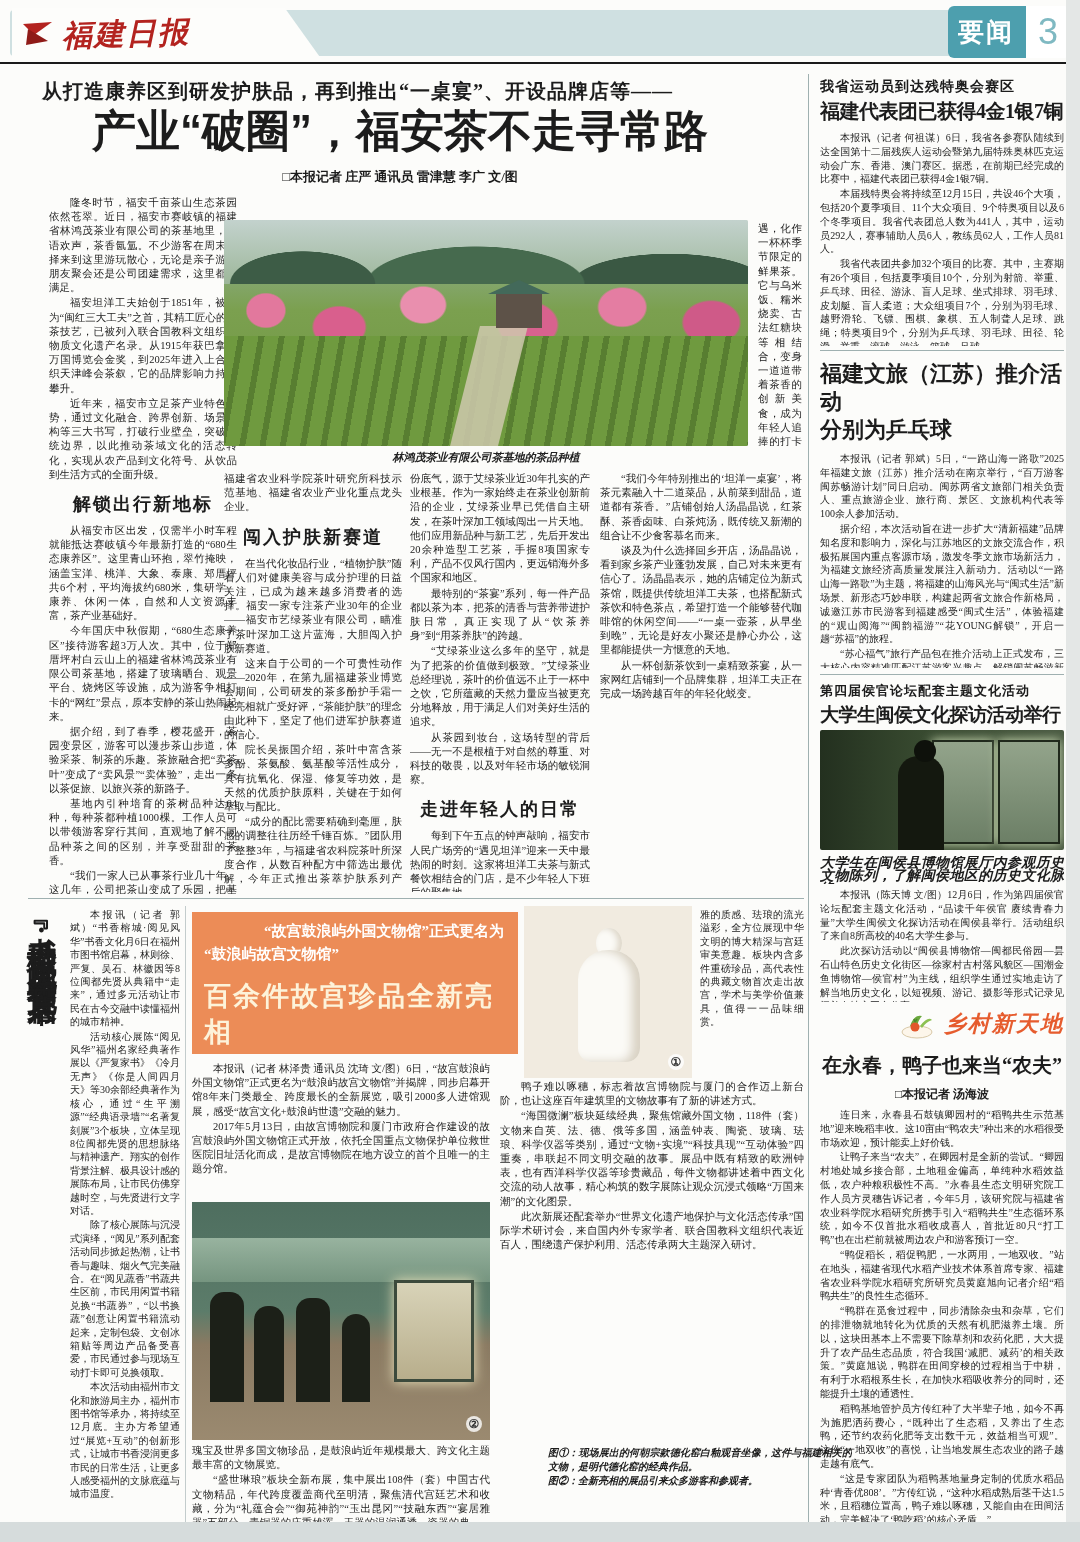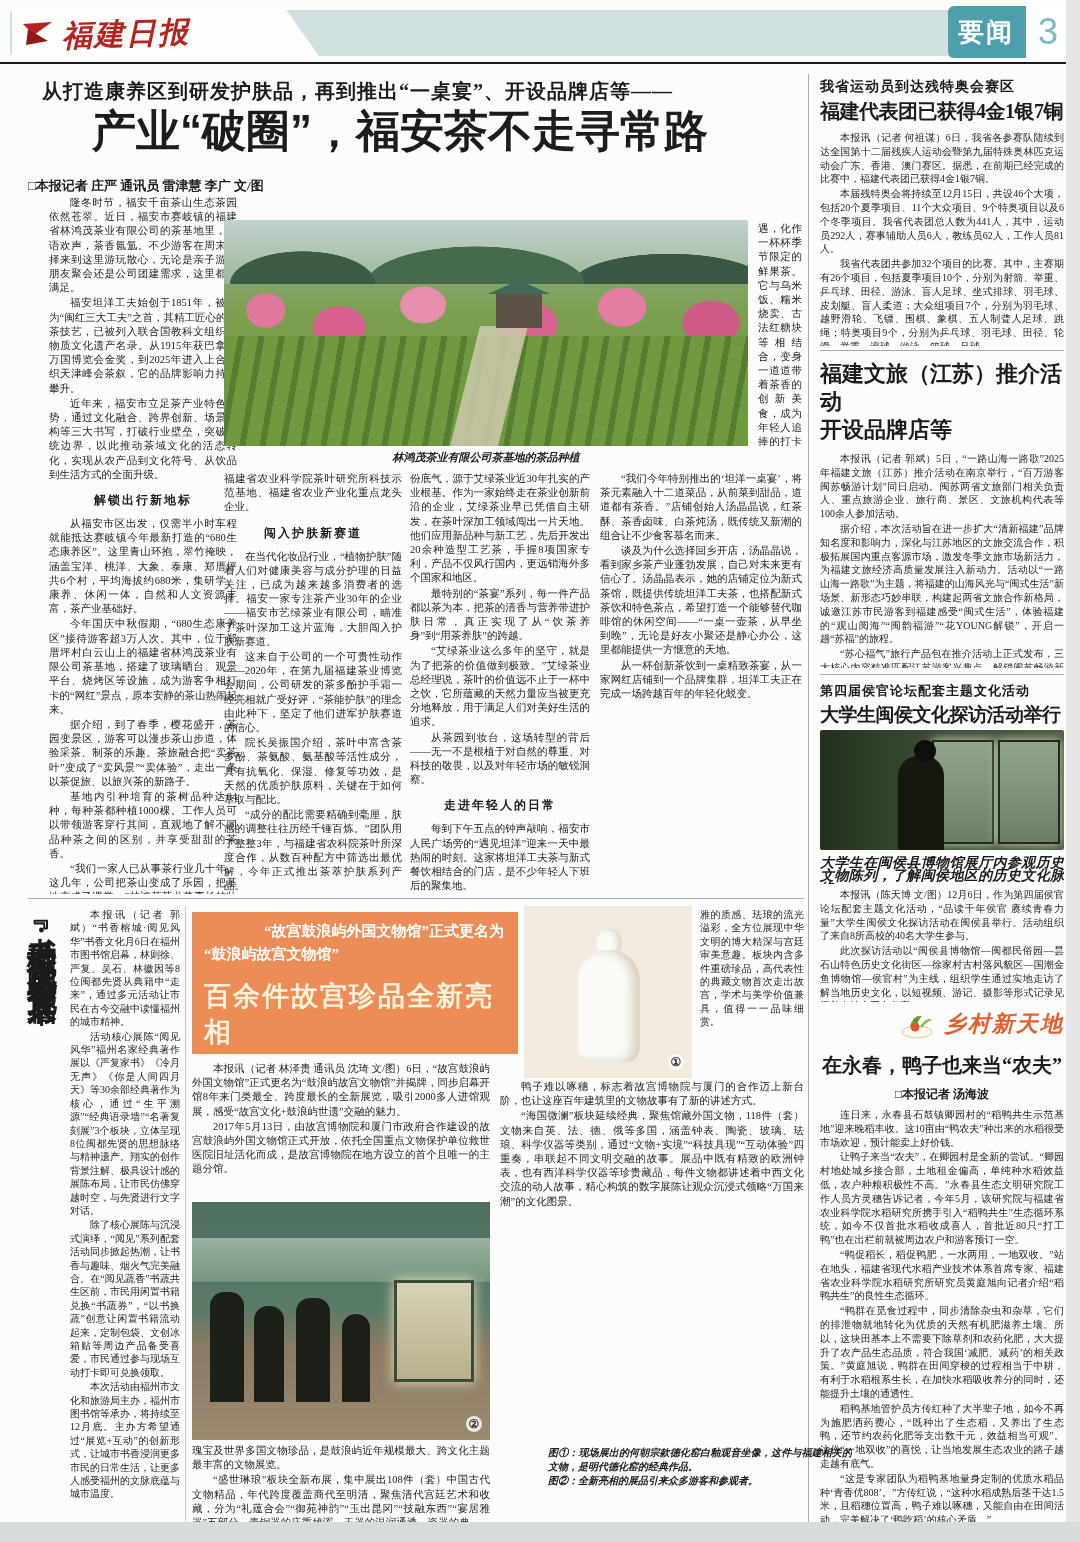--- a/index.html
+++ b/index.html
@@ -19,29 +19,29 @@
   .badge-sec{background:#4d9fae;color:#fff;font-weight:900;font-size:26px;display:flex;align-items:center;
              padding:0 10px;border-radius:6px 0 0 6px;font-family:"Liberation Sans",sans-serif;letter-spacing:2px;}
   .badge-num{background:#fff;color:#7fb9c2;font-size:36px;font-weight:300;display:flex;align-items:center;
              padding:0 12px;border-left:2px solid #4d9fae;border-radius:0 6px 6px 0;
              font-family:"Liberation Sans",sans-serif;}
   .top-rule{position:absolute;top:62px;left:0;width:1080px;height:2px;background:#1a1a1a;}
   
   .para{margin:0 0 1px 0;font-size:10.5px;line-height:14.2px;text-align:justify;text-indent:2em;}
   .cont{text-indent:0;}
   .colbox{position:absolute;overflow:hidden;}
-  .inhead{font-family:"Liberation Sans",sans-serif;font-weight:900;font-size:12px;text-align:center;
+  .inhead{font-family:"Liberation Sans",sans-serif;font-weight:900;font-size:18px;text-align:center;
           margin:10px 0 8px 0;letter-spacing:2px;}
   .rule-h{position:absolute;height:1px;background:#9fb0b0;}
   .rule-v{position:absolute;width:1px;background:#9fb0b0;}
   
   .kicker{position:absolute;left:42px;top:78px;width:710px;font-size:20px;font-weight:900;letter-spacing:1px;}
   .headline{position:absolute;left:28px;top:102px;width:744px;text-align:center;font-size:44px;font-weight:900;
             font-family:"Liberation Sans",sans-serif;letter-spacing:0px;}
-  .byline{position:absolute;left:28px;top:168px;width:744px;font-size:13px;font-weight:bold;margin-top:9px;}
+  .byline{position:absolute;left:28px;top:168px;width:744px;text-align:center;font-size:13px;font-weight:bold;}
   .main-photo{position:absolute;left:224px;top:220px;width:524px;height:226px;overflow:hidden;border-radius:2px;
               background:linear-gradient(180deg,#cfd8cf 0%,#aebfa0 10%,#87a877 22%,#7ba04f 40%,#6d9440 100%);}
   .mp-mountain{position:absolute;left:0;top:0;width:100%;height:64px;
                background:radial-gradient(120px 54px at 15% 100%,#3d5c46 60%,transparent 61%),
                           radial-gradient(180px 62px at 48% 100%,#466a4e 60%,transparent 61%),
                           radial-gradient(160px 50px at 85% 100%,#3a5843 60%,transparent 61%),
                           linear-gradient(180deg,#c3d2cd,#9db79a);}
   .mp-bloom{position:absolute;left:0;top:30px;width:100%;height:110px;
             background:radial-gradient(34px 30px at 8% 55%,#e2789d 55%,transparent 60%),
                        radial-gradient(46px 36px at 22% 70%,#d95f8d 55%,transparent 60%),
@@ -208,21 +208,21 @@
         <p class="para">本报讯（记者 何祖谋）6日，我省各参赛队陆续到达全国第十二届残疾人运动会暨第九届特殊奥林匹克运动会广东、香港、澳门赛区。据悉，在前期已经完成的比赛中，福建代表团已获得4金1银7铜。</p>
         <p class="para">本届残特奥会将持续至12月15日，共设46个大项，包括20个夏季项目、11个大众项目、9个特奥项目以及6个冬季项目。我省代表团总人数为441人，其中，运动员292人，赛事辅助人员6人，教练员62人，工作人员81人。</p>
         <p class="para">我省代表团共参加32个项目的比赛。其中，主赛期有26个项目，包括夏季项目10个，分别为射箭、举重、乒乓球、田径、游泳、盲人足球、坐式排球、羽毛球、皮划艇、盲人柔道；大众组项目7个，分别为羽毛球、越野滑轮、飞镖、围棋、象棋、五人制聋人足球、跳绳；特奥项目9个，分别为乒乓球、羽毛球、田径、轮滑、举重、滚球、游泳、篮球、足球。</p>
       </div>
   </div>
   <div class="rule-h" style="left:820px;top:350px;width:244px;"></div>
 
   <div class="colbox" style="left:820px;top:360px;width:244px;height:308px;">
     <div class="sb-head2">
       <div>福建文旅（江苏）推介活动</div>
-      <div>开设品牌店等</div>
+      <div>分别为乒乓球</div>
     </div>
     <div class="sb-para">
         <p class="para">本报讯（记者 郭斌）5日，“一路山海一路歌”2025年福建文旅（江苏）推介活动在南京举行，“百万游客闽苏畅游计划”同日启动。闽苏两省文旅部门相关负责人、重点旅游企业、旅行商、景区、文旅机构代表等100余人参加活动。</p>
         <p class="para">据介绍，本次活动旨在进一步扩大“清新福建”品牌知名度和影响力，深化与江苏地区的文旅交流合作，积极拓展国内重点客源市场，激发冬季文旅市场新活力，为福建文旅经济高质量发展注入新动力。活动以“一路山海一路歌”为主题，将福建的山海风光与“闽式生活”新场景、新形态巧妙串联，构建起两省文旅合作新格局，诚邀江苏市民游客到福建感受“闽式生活”，体验福建的“观山阅海”“闽韵福游”“花YOUNG解锁”，开启一趟“苏福”的旅程。</p>
         <p class="para">“苏心福气”旅行产品包在推介活动上正式发布，三大核心内容精准匹配江苏游客兴趣点，解锁闽苏畅游新玩法，构建起全链条、全方位的惠民服务体系，进一步降低江苏游客的出行成本，提升旅行性价比，让大家更实惠地畅游福建。</p>
       </div>
   </div>
   <div class="rule-h" style="left:820px;top:674px;width:244px;"></div>
 
   <div class="colbox" style="left:820px;top:682px;width:244px;height:46px;">
@@ -316,20 +316,21 @@
     <p class="para cont">瑰宝及世界多国文物珍品，是鼓浪屿近年规模最大、跨文化主题最丰富的文物展览。</p>
     <div>
         <p class="para">“盛世琳琅”板块全新布展，集中展出108件（套）中国古代文物精品，年代跨度覆盖商代至明清，聚焦清代宫廷艺术和收藏，分为“礼蕴合会”“御苑神韵”“玉出昆冈”“技融东西”“宴居雅器”五部分。青铜器的庄重雄浑、玉器的温润通透、瓷器的典</p>
       </div>
   </div>
 
   <div class="gg-colR">
     <div>
         <p class="para">鸭子难以啄穗，标志着故宫博物院与厦门的合作迈上新台阶，也让这座百年建筑里的文物故事有了新的讲述方式。</p>
         <p class="para">“海国微澜”板块延续经典，聚焦馆藏外国文物，118件（套）文物来自英、法、德、俄等多国，涵盖钟表、陶瓷、玻璃、珐琅、科学仪器等类别，通过“文物+实境”“科技具现”“互动体验”四重奏，串联起不同文明交融的故事。展品中既有精致的欧洲钟表，也有西洋科学仪器等珍贵藏品，每件文物都讲述着中西文化交流的动人故事，精心构筑的数字展陈让观众沉浸式领略“万国来潮”的文化图景。</p>
+        <p class="para">此次新展还配套举办“世界文化遗产地保护与文化活态传承”国际学术研讨会，来自国内外专家学者、联合国教科文组织代表近百人，围绕遗产保护利用、活态传承两大主题深入研讨。</p>
       </div>
   </div>
 
   <div class="gg-caps">
     <p class="para cont">图①：现场展出的何朝宗款德化窑白釉观音坐像，这件与福建相关的文物，是明代德化窑的经典作品。</p>
     <p class="para cont">图②：全新亮相的展品引来众多游客和参观者。</p>
   </div>
 
   <div class="edge-r"></div>
   <div class="edge-b"></div>

